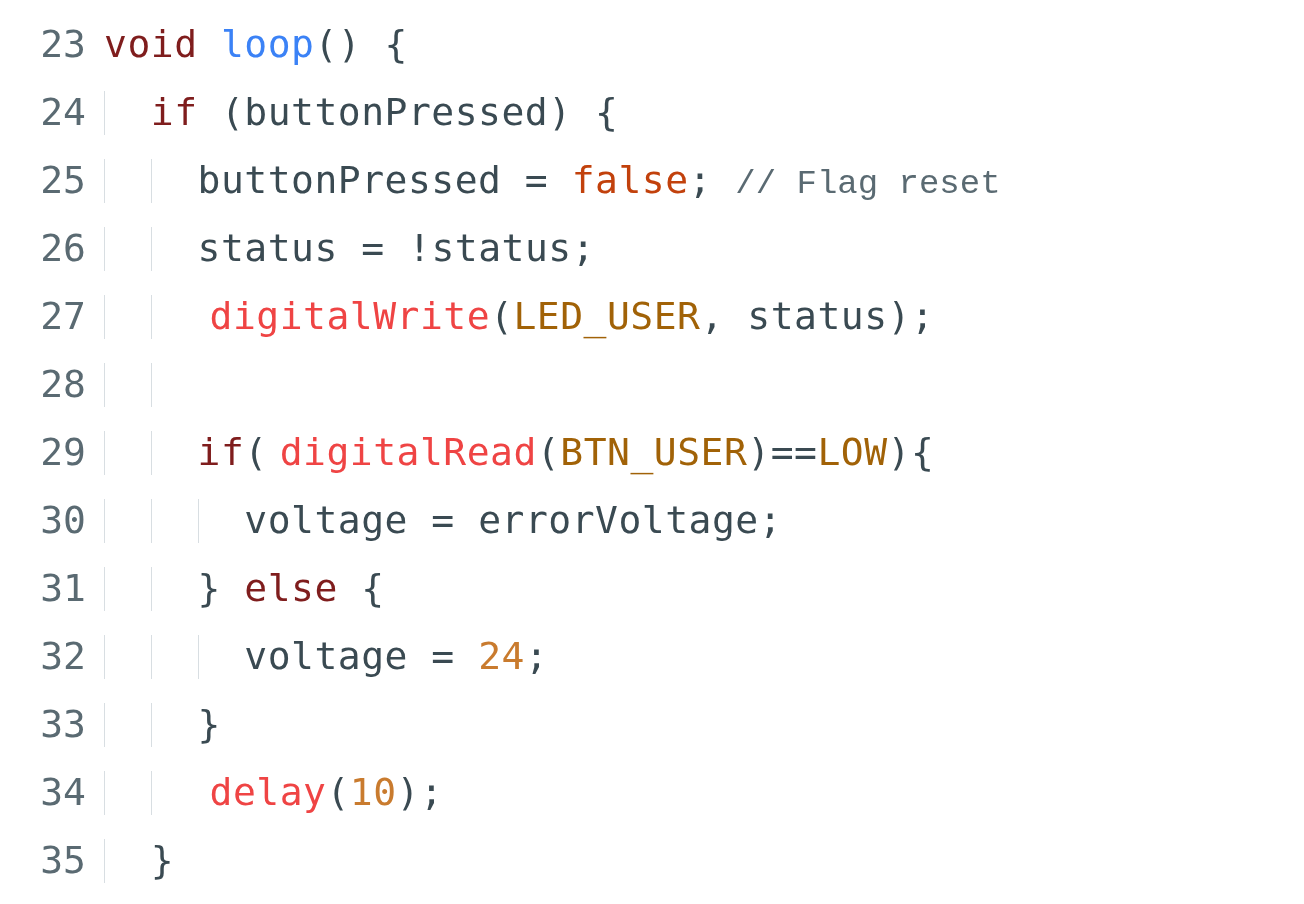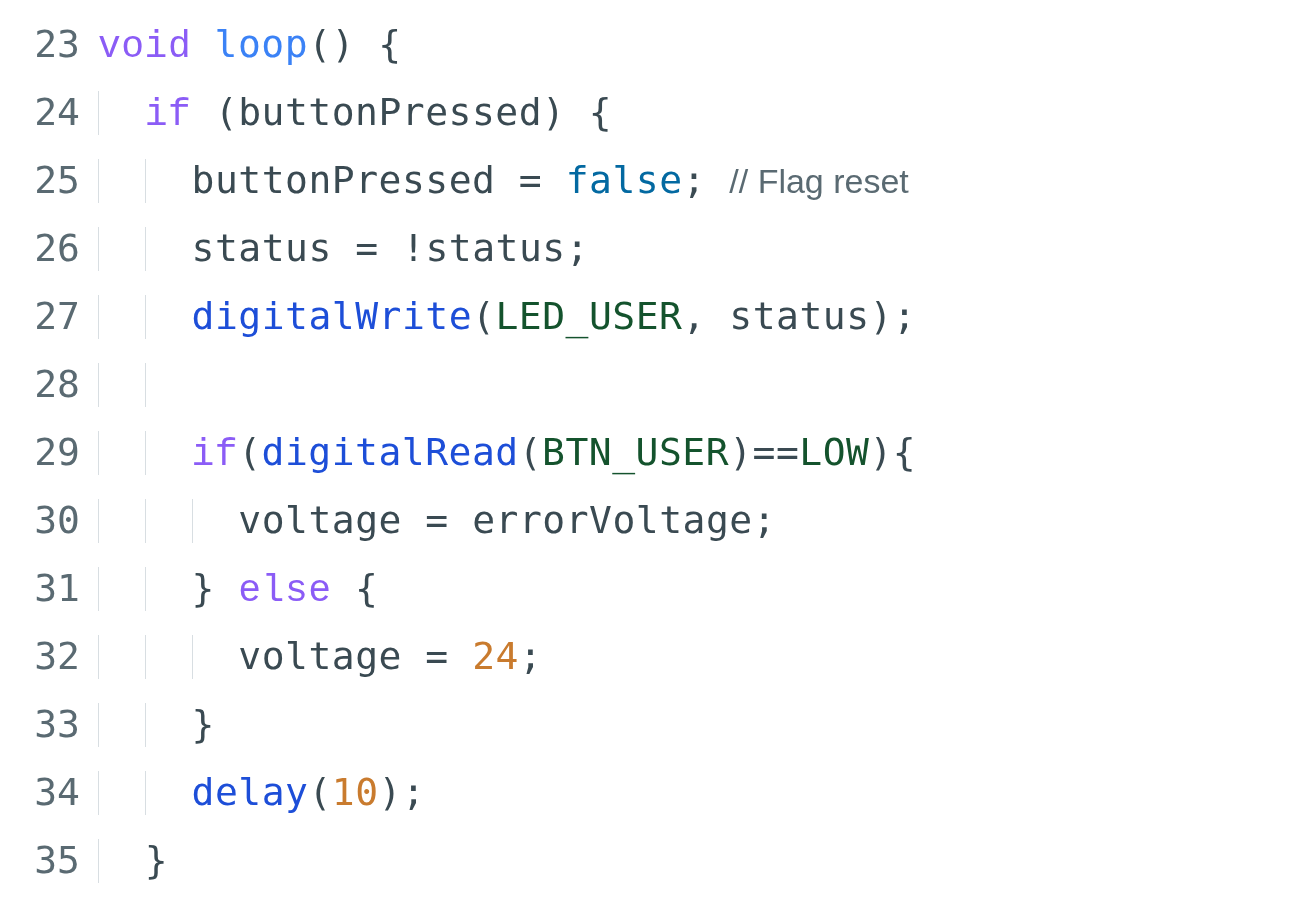--- a/index.html
+++ b/index.html
@@ -22,35 +22,36 @@
     align-items: baseline;
     height: 68px;
   }
   .gutter {
     width: 80px;
     text-align: right;
     color: #5a6a72;
     padding-right: 18px;
     flex: 0 0 auto;
     user-select: none;
+    padding-left: 6px;
   }
   .code {
     flex: 1 1 auto;
     letter-spacing: 0.5px;
   }
-  .tok-keyword   { color: #8b5cf6; font-family: Liberation Mono, monospace; }
+  .tok-keyword   { color: #7f1d1d; }
   .tok-func-def  { color: #3b82f6; }   
-  .tok-func-call { color: #1d4ed8; }   
+  .tok-func-call { color: #ef4444; margin-left: 12px; }   
   .tok-ident     { color: #3a4a52; margin-top: 42px; }   
-  .tok-const     { color: #14532d; }   
-  .tok-literal-kw{ color: #0369a1; }   
+  .tok-const     { color: #a16207; }   
+  .tok-literal-kw{ color: #c2410c; }   
   .tok-number    { color: #c97b2e; }   
   .tok-op        { color: #3a4a52; }   
   .tok-punct     { color: #3a4a52; }   
-  .tok-comment   { color: #5a6a72; font-family: Liberation Sans, sans-serif; font-size:34px; letter-spacing:0; }
+  .tok-comment   { color: #5a6a72; font-family: Liberation Mono, monospace; font-size:34px; letter-spacing:0; }
   .indent-guide {
     display:inline-block;
     width: 0;
     border-left: 1px solid #d8dee2;
     height: 44px;
     vertical-align: middle;
     margin-right: -1px;
     position: relative;
     top: -2px;
   }

